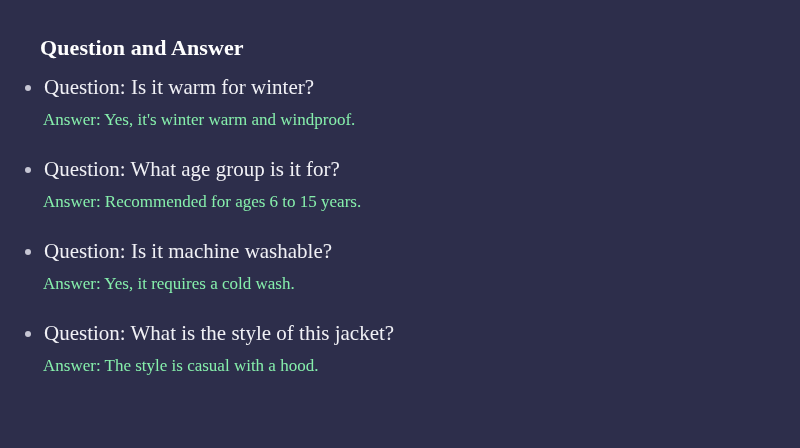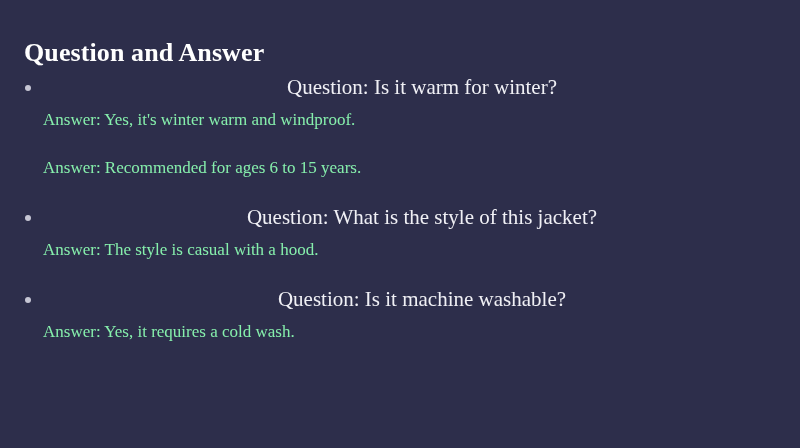--- a/index.html
+++ b/index.html
@@ -19,23 +19,23 @@
   .slide {
     position: relative;
     width: 800px;
     height: 448px;
     box-sizing: border-box;
     background: #2d2e4b;
   }
 
   .slide-title {
     position: absolute;
-    left: 24px;
+    left: 40px;
     top: 20px;
-    font-size: 26px;
+    font-size: 22px;
     font-weight: bold;
     color: #ffffff;
     letter-spacing: 0.1px;
     line-height: 1.2;
     white-space: nowrap;
   }
 
   .qa-list {
     position: absolute;
     left: 0;
@@ -53,21 +53,20 @@
   }
 
   .qa-item:last-child {
     margin-bottom: 0;
   }
 
   .question-row {
     position: relative;
     padding-left: 44px;
     min-height: 27px;
-    text-align: center;
   }
 
   .bullet-icon {
     position: absolute;
     left: 25px;
     top: 11px;
     width: 6px;
     height: 6px;
     border-radius: 50%;
     background: #c6c6d4;
@@ -110,39 +109,43 @@
       <div class="question-row">
         <span class="bullet-icon"></span>
         <span class="question-text">Question: Is it warm for winter?</span>
       </div>
       <div class="answer-row">
         <span class="answer-text">Answer: Yes, it's winter warm and windproof.</span>
       </div>
     </li>
 
     <li class="qa-item">
+      <div class="question-row">
+        <span class="bullet-icon"></span>
+        <span class="question-text">Question: What age group is it for?</span>
+      </div>
       <div class="answer-row">
         <span class="answer-text">Answer: Recommended for ages 6 to 15 years.</span>
+      </div>
+    </li>
+
+    <li class="qa-item">
+      <div class="question-row">
+        <span class="bullet-icon"></span>
+        <span class="question-text">Question: Is it machine washable?</span>
+      </div>
+      <div class="answer-row">
+        <span class="answer-text">Answer: Yes, it requires a cold wash.</span>
       </div>
     </li>
 
     <li class="qa-item">
       <div class="question-row">
         <span class="bullet-icon"></span>
         <span class="question-text">Question: What is the style of this jacket?</span>
       </div>
       <div class="answer-row">
         <span class="answer-text">Answer: The style is casual with a hood.</span>
       </div>
     </li>
 
-    <li class="qa-item">
-      <div class="question-row">
-        <span class="bullet-icon"></span>
-        <span class="question-text">Question: Is it machine washable?</span>
-      </div>
-      <div class="answer-row">
-        <span class="answer-text">Answer: Yes, it requires a cold wash.</span>
-      </div>
-    </li>
-
   </ul>
 </div>
 
 </body></html>

